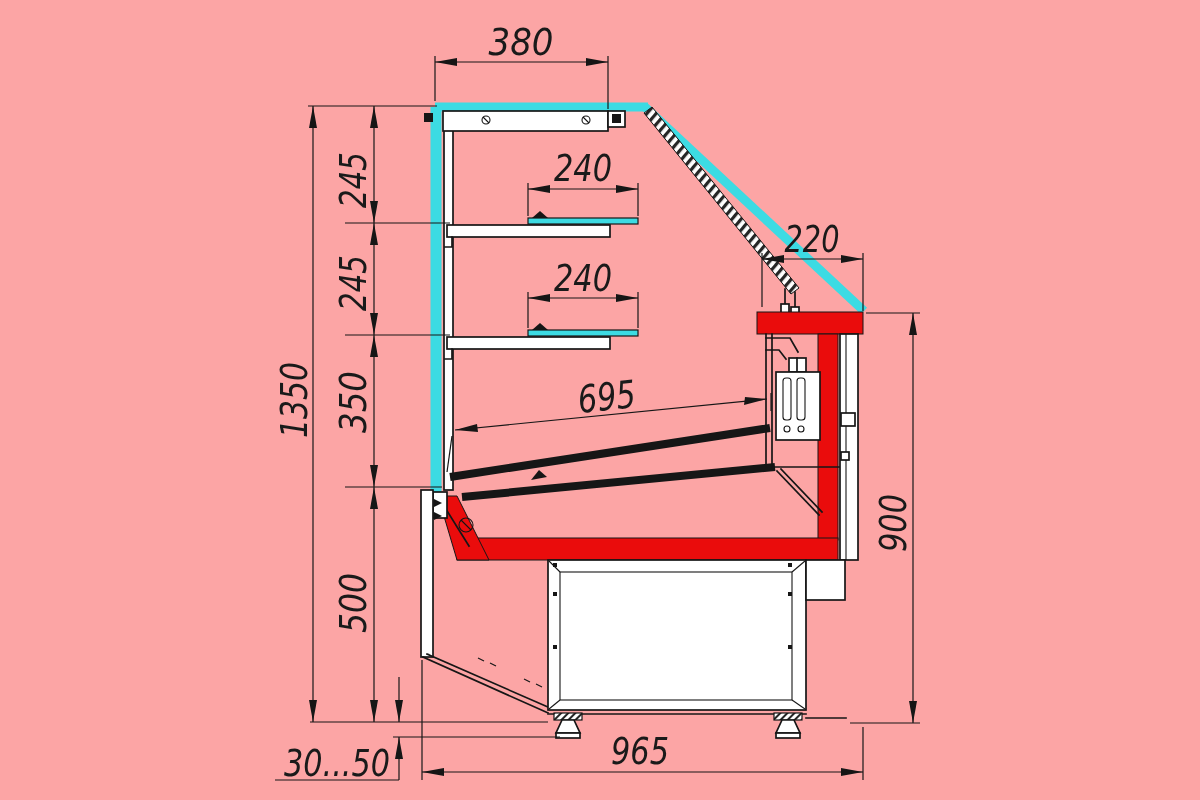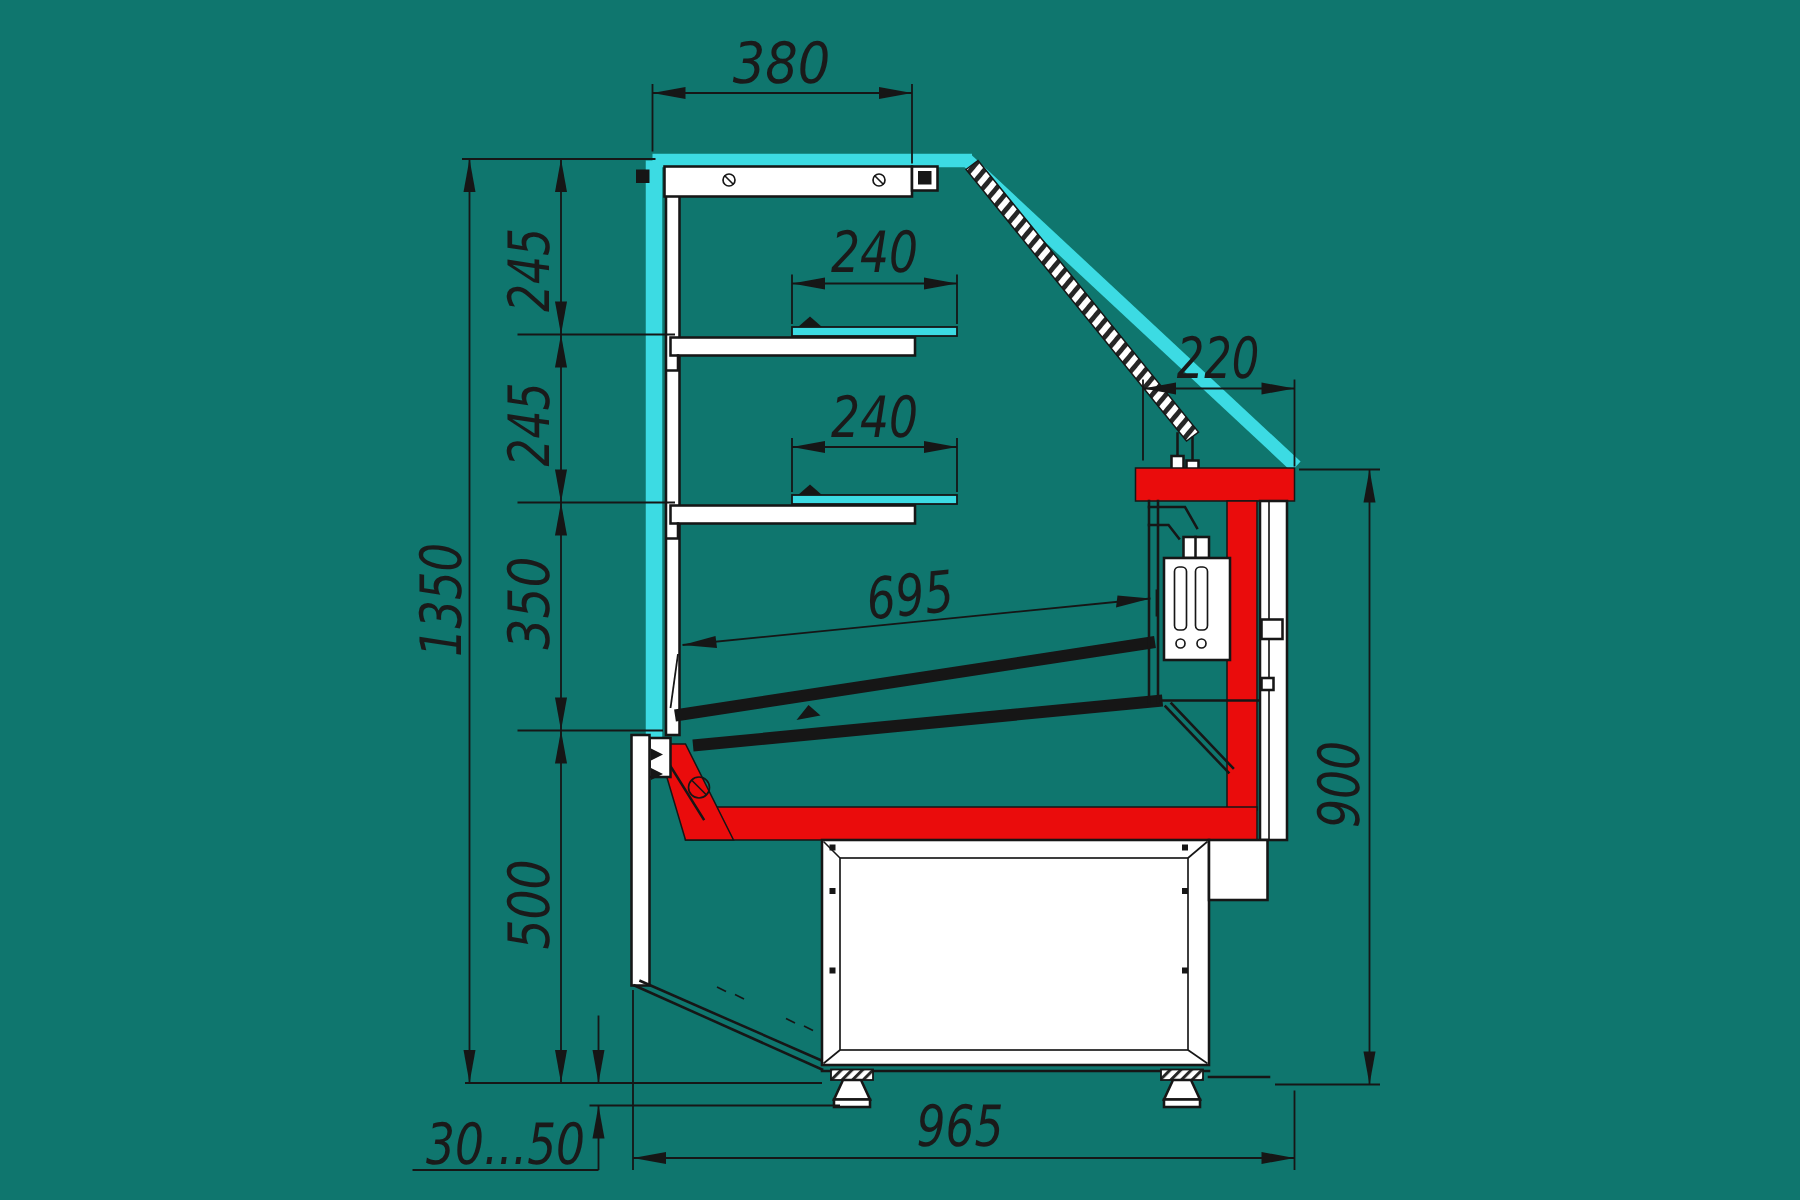--- a/index.html
+++ b/index.html
@@ -1,17 +1,17 @@
 <!DOCTYPE html>
 <html><head>
 <meta charset="utf-8">
 <title>Display case section drawing</title>
 <style>
   html,body{margin:0;padding:0;background:#ffffff;}
-  .canvas{position:relative;width:1200px;height:800px;background:#0f766e;overflow:hidden;}
+  .canvas{position:relative;width:1200px;height:800px;background:#fca5a5;overflow:hidden;}
   svg{position:absolute;left:0;top:0;}
   .ink{stroke:#161616;stroke-width:1.7;fill:none;stroke-linecap:square;}
   .inkw{stroke:#161616;stroke-width:1.7;fill:#ffffff;}
   .thin{stroke:#161616;stroke-width:1.1;fill:none;}
   .thick{stroke:#161616;stroke-width:8;fill:none;}
   .dimline{stroke:#161616;stroke-width:1.2;fill:none;}
   .arrow{fill:#161616;stroke:none;}
   .fillink{fill:#161616;stroke:none;}
   .red{stroke:#161616;stroke-width:1;}
   .plate{stroke:#161616;stroke-width:1.2;}

